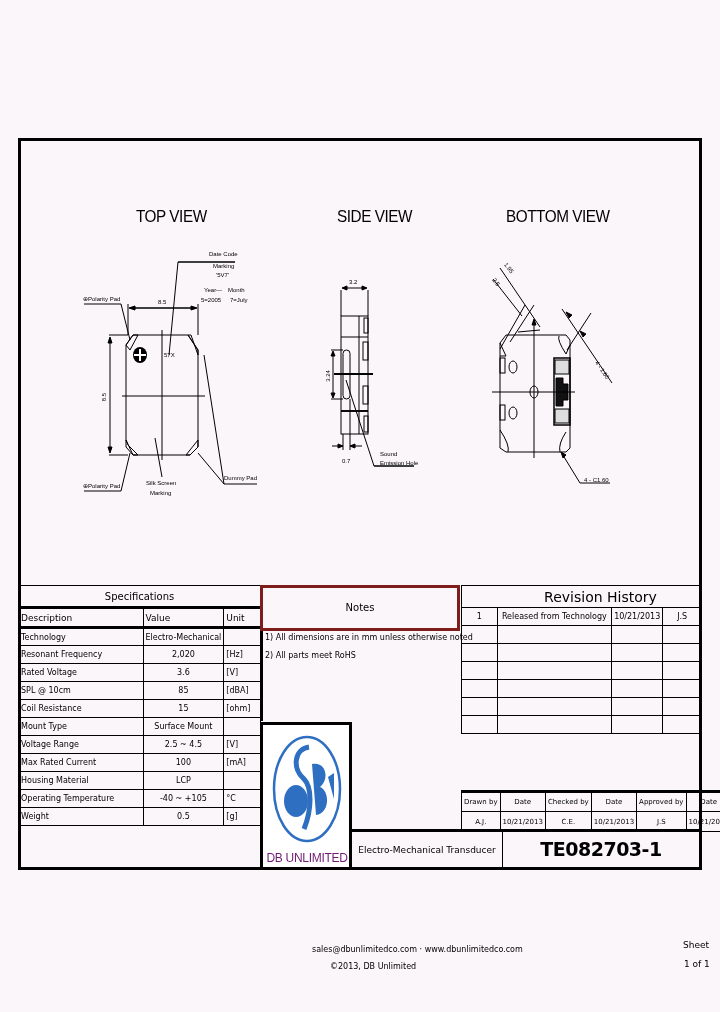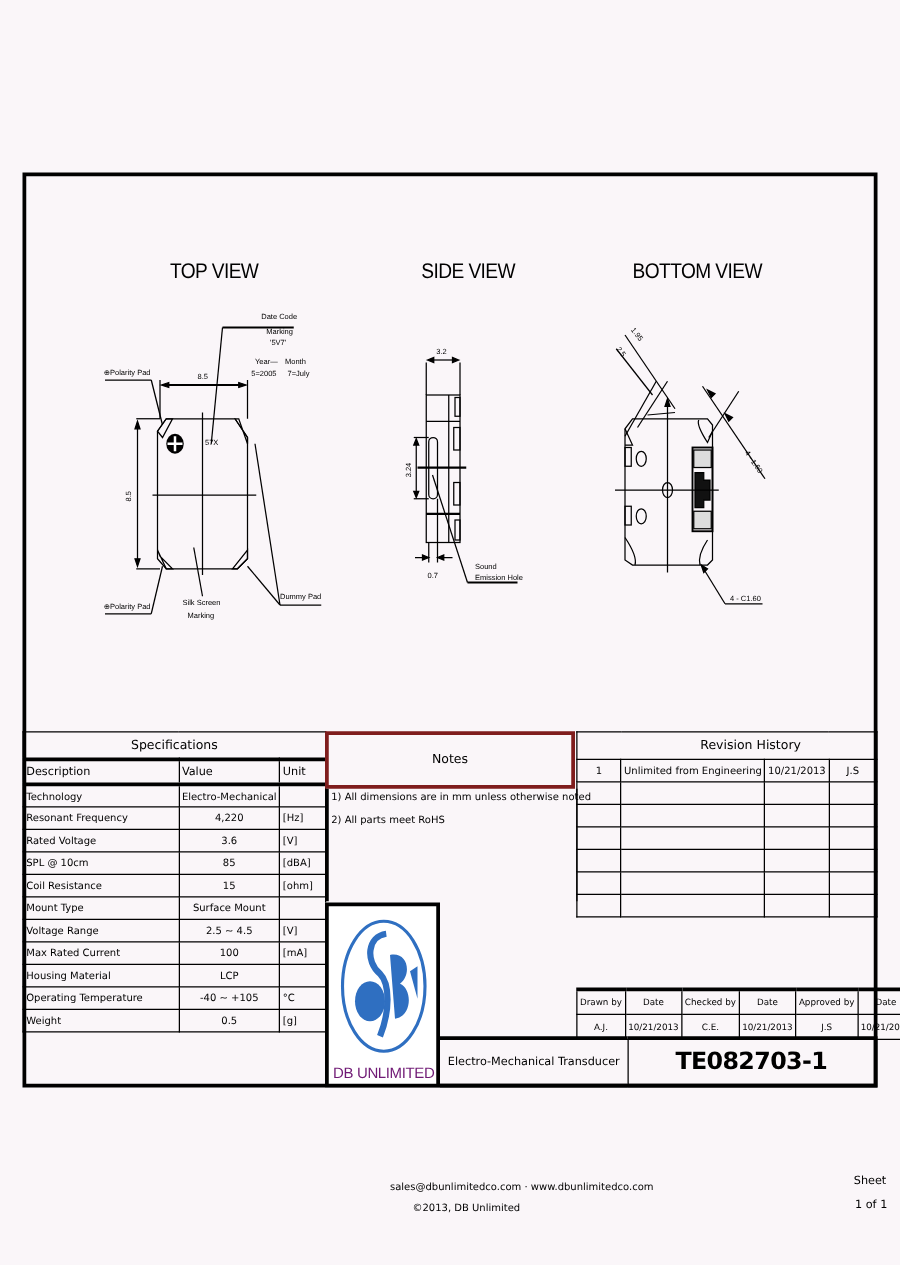--- a/index.html
+++ b/index.html
@@ -9,21 +9,21 @@
   .tiny { font-size:6px; font-family:"Liberation Sans", sans-serif; position:absolute; line-height:8px; white-space:nowrap; }
 
   .tbl { position:absolute; border-collapse:collapse; font-family:"DejaVu Sans", sans-serif; }
   .tbl td { border:1.5px solid #000; padding:0 2px; font-size:8px; height:18px; box-sizing:border-box; white-space:nowrap; overflow:hidden; }
   .spec { left:18px; top:585px; width:243px; }
   .spec td.hd { text-align:center; font-size:10px; height:22px; border-bottom-width:3px; }
   .spec td.ch { font-size:9px; height:20px; border-bottom-width:3px; }
   .spec td.v { text-align:center; }
   .rev { left:461px; top:585px; width:241px; }
   .rev td { text-align:center; }
-  .rev td.hd { font-size:10px; height:22px;padding-left:40px; }
+  .rev td.hd { font-size:14px; height:22px;padding-left:40px; }
   .rev td.ch { font-size:9px; height:20px; border-bottom-width:3px; }
 
   .notes-box { position:absolute; left:260px; top:585px; width:200px; height:46px; border:3px solid #7f1d1d; box-sizing:border-box; text-align:center; font-family:"DejaVu Sans", sans-serif; font-size:10px; line-height:40px; }
   .notes-body { position:absolute; left:260px; top:631px; width:202px; height:90px; border-left:3px solid #000; border-right:1px solid #000; box-sizing:border-box; font-family:"DejaVu Sans", sans-serif; font-size:8px; }
   .notes-body div { padding-left:2px; height:18px; line-height:14px; white-space:nowrap; }
   .logo-box { position:absolute; left:260px; top:722px; width:92px; height:148px; border:3px solid #000; border-right-width:3px; box-sizing:border-box; background:#fff; }
   .logo-text { position:absolute; left:0; bottom:2px; width:88px; text-align:center; font-size:12px; color:#701a75; font-family:"Liberation Sans", sans-serif; letter-spacing:-0.3px; }
   .title-box { position:absolute; left:352px; top:829px; width:150px; height:41px; border-top:3px solid #000; border-bottom:3px solid #000; box-sizing:border-box; font-family:"DejaVu Sans", sans-serif; font-size:9px; line-height:36px; text-align:center; }
   .sign { left:461px; top:790px; width:241px; }
   .sign td { text-align:center; font-size:7px; height:20px; }
@@ -187,21 +187,21 @@
     <td class="ch">Value</td>
     <td class="ch">Unit</td>
   </tr>
   <tr>
         <td>Technology</td>
         <td class="v">Electro-Mechanical</td>
         <td></td>
       </tr>
   <tr>
         <td>Resonant Frequency</td>
-        <td class="v">4,220</td>
+        <td class="v">2,020</td>
         <td>[Hz]</td>
       </tr>
   <tr>
         <td>Rated Voltage</td>
         <td class="v">3.6</td>
         <td>[V]</td>
       </tr>
   <tr>
         <td>SPL @ 10cm</td>
         <td class="v">85</td>
@@ -268,21 +268,21 @@
       <col style="width:115px">
       <col style="width:47px">
       <col style="width:41px">
     </colgroup>
   <tbody>
       <tr>
         <td class="hd" colspan="4">Revision History</td>
       </tr>
   <tr>
     <td>1</td>
-    <td>Unlimited from Engineering</td>
+    <td>Released from Technology</td>
     <td>10/21/2013</td>
     <td>J.S</td>
   </tr>
   <tr>
         <td></td>
         <td></td>
         <td></td>
         <td></td>
       </tr>
   <tr>

